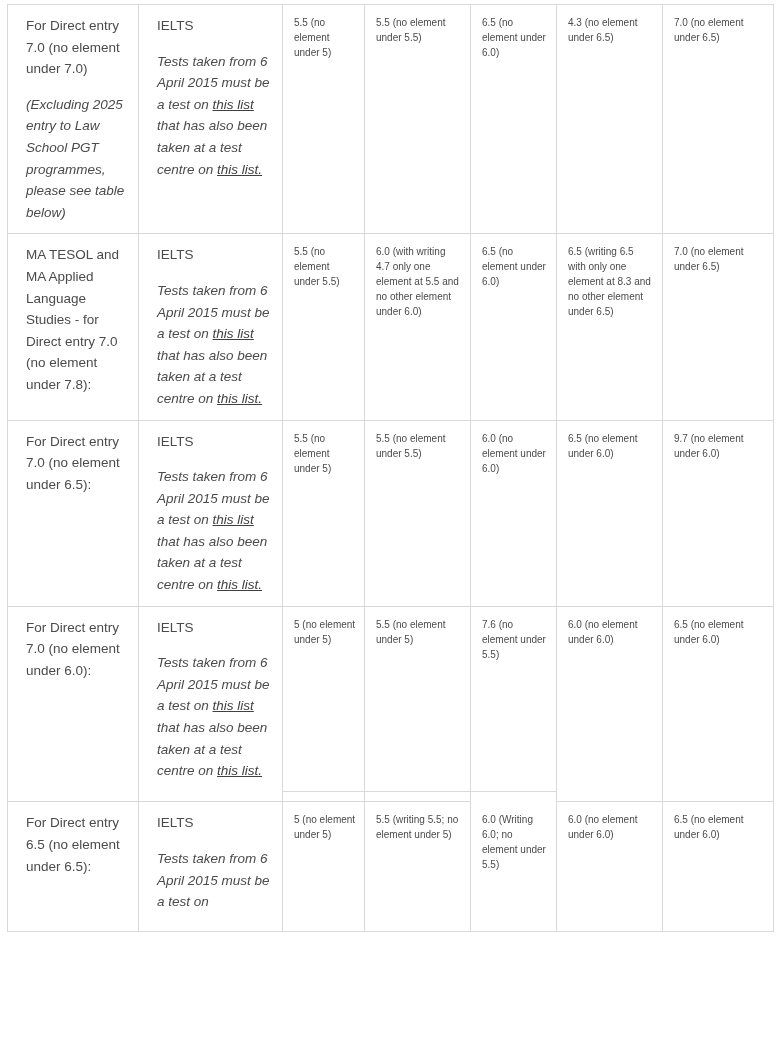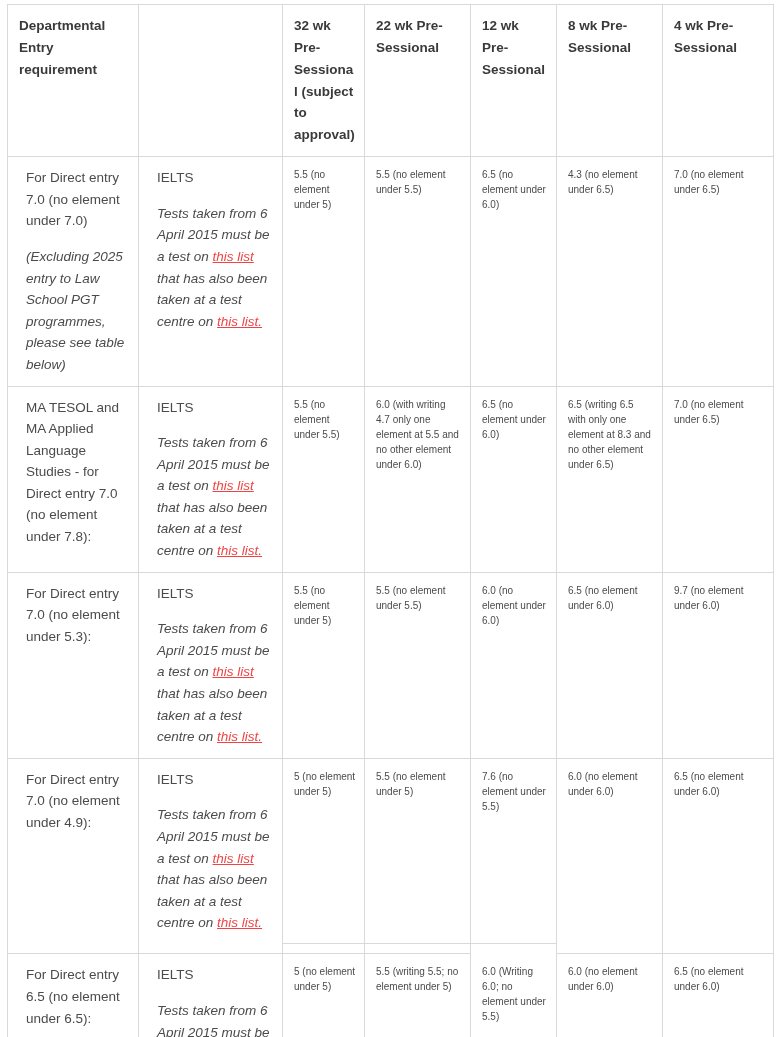--- a/index.html
+++ b/index.html
@@ -37,21 +37,21 @@
     line-height: 1.6;
   }
   .c-val {
     font-size: 10px;
     line-height: 1.5;
   }
   .req-table p { margin: 0 0 14px 7px; }
   .req-table p:last-child { margin-bottom: 0; }
   .italic { font-style: italic; }
   a.list-link {
-    color: #ef4444;
+    color: #404040;
     text-decoration: underline;
     cursor: pointer;
   }
   
   tr.spacer-row td { padding: 0; height: 9px; }
   tr.spacer-row td.no-top    { border-top-style: hidden; }
   tr.spacer-row td.line-top  { border-top: 1px solid #d9d9d9; }
   tr.spacer-row td.no-bottom { border-bottom-style: hidden; }
 </style>
 </head>
@@ -63,29 +63,20 @@
       <col style="width:131px">
         <col style="width:144px">
         <col style="width:82px">
       <col style="width:106px">
         <col style="width:86px">
         <col style="width:106px">
         <col style="width:111px">
     </colgroup>
 
     <tbody>
-        <tr style="height:141px">
-      <th>Departmental Entry requirement</th>
-      <th></th>
-      <th>32 wk Pre-Sessional (subject to approval)</th>
-      <th>22 wk Pre-Sessional</th>
-      <th>12 wk Pre-Sessional</th>
-      <th>8 wk Pre-Sessional</th>
-      <th>4 wk Pre-Sessional</th>
-    </tr>
 
     <tr style="height:219px">
       <td class="c-req">
         <p>For Direct entry 7.0 (no element under 7.0)</p>
         <p class="italic">(Excluding 2025 entry to Law School PGT programmes, please see table below)</p>
       </td>
       <td class="c-ielts">
         <p>IELTS</p>
         <p class="italic"><span>Tests taken from 6 April 2015 must be a test on </span><a class="list-link">this list</a><span> that has also been taken at a test centre on </span><a class="list-link">this list.</a></p>
       </td>
@@ -106,36 +97,36 @@
       </td>
       <td class="c-val">5.5 (no element under 5.5)</td>
       <td class="c-val">6.0 (with writing 4.7 only one element at 5.5 and no other element under 6.0)</td>
       <td class="c-val">6.5 (no element under 6.0)</td>
       <td class="c-val">6.5 (writing 6.5 with only one element at 8.3 and no other element under 6.5)</td>
       <td class="c-val">7.0 (no element under 6.5)</td>
     </tr>
 
     <tr style="height:134px">
       <td class="c-req">
-        <p>For Direct entry 7.0 (no element under 5.3):</p>
+        <p>For Direct entry 7.0 (no element under 6.5):</p>
       </td>
       <td class="c-ielts">
         <p>IELTS</p>
         <p class="italic"><span>Tests taken from 6 April 2015 must be a test on </span><a class="list-link">this list</a><span> that has also been taken at a test centre on </span><a class="list-link">this list.</a></p>
       </td>
       <td class="c-val">5.5 (no element under 5)</td>
       <td class="c-val">5.5 (no element under 5.5)</td>
       <td class="c-val">6.0 (no element under 6.0)</td>
       <td class="c-val">6.5 (no element under 6.0)</td>
       <td class="c-val">9.7 (no element under 6.0)</td>
     </tr>
 
     <tr style="height:123px">
       <td class="c-req" style="border-bottom-style:hidden">
-        <p>For Direct entry 7.0 (no element under 4.9):</p>
+        <p>For Direct entry 7.0 (no element under 6.0):</p>
       </td>
       <td class="c-ielts" style="border-bottom-style:hidden">
         <p>IELTS</p>
         <p class="italic"><span>Tests taken from 6 April 2015 must be a test on </span><a class="list-link">this list</a><span> that has also been taken at a test centre on </span><a class="list-link">this list.</a></p>
       </td>
       <td class="c-val">5 (no element under 5)</td>
       <td class="c-val">5.5 (no element under 5)</td>
       <td class="c-val">7.6 (no element under 5.5)</td>
       <td class="c-val" style="border-bottom-style:hidden">6.0 (no element under 6.0)</td>
       <td class="c-val" style="border-bottom-style:hidden">6.5 (no element under 6.0)</td>

